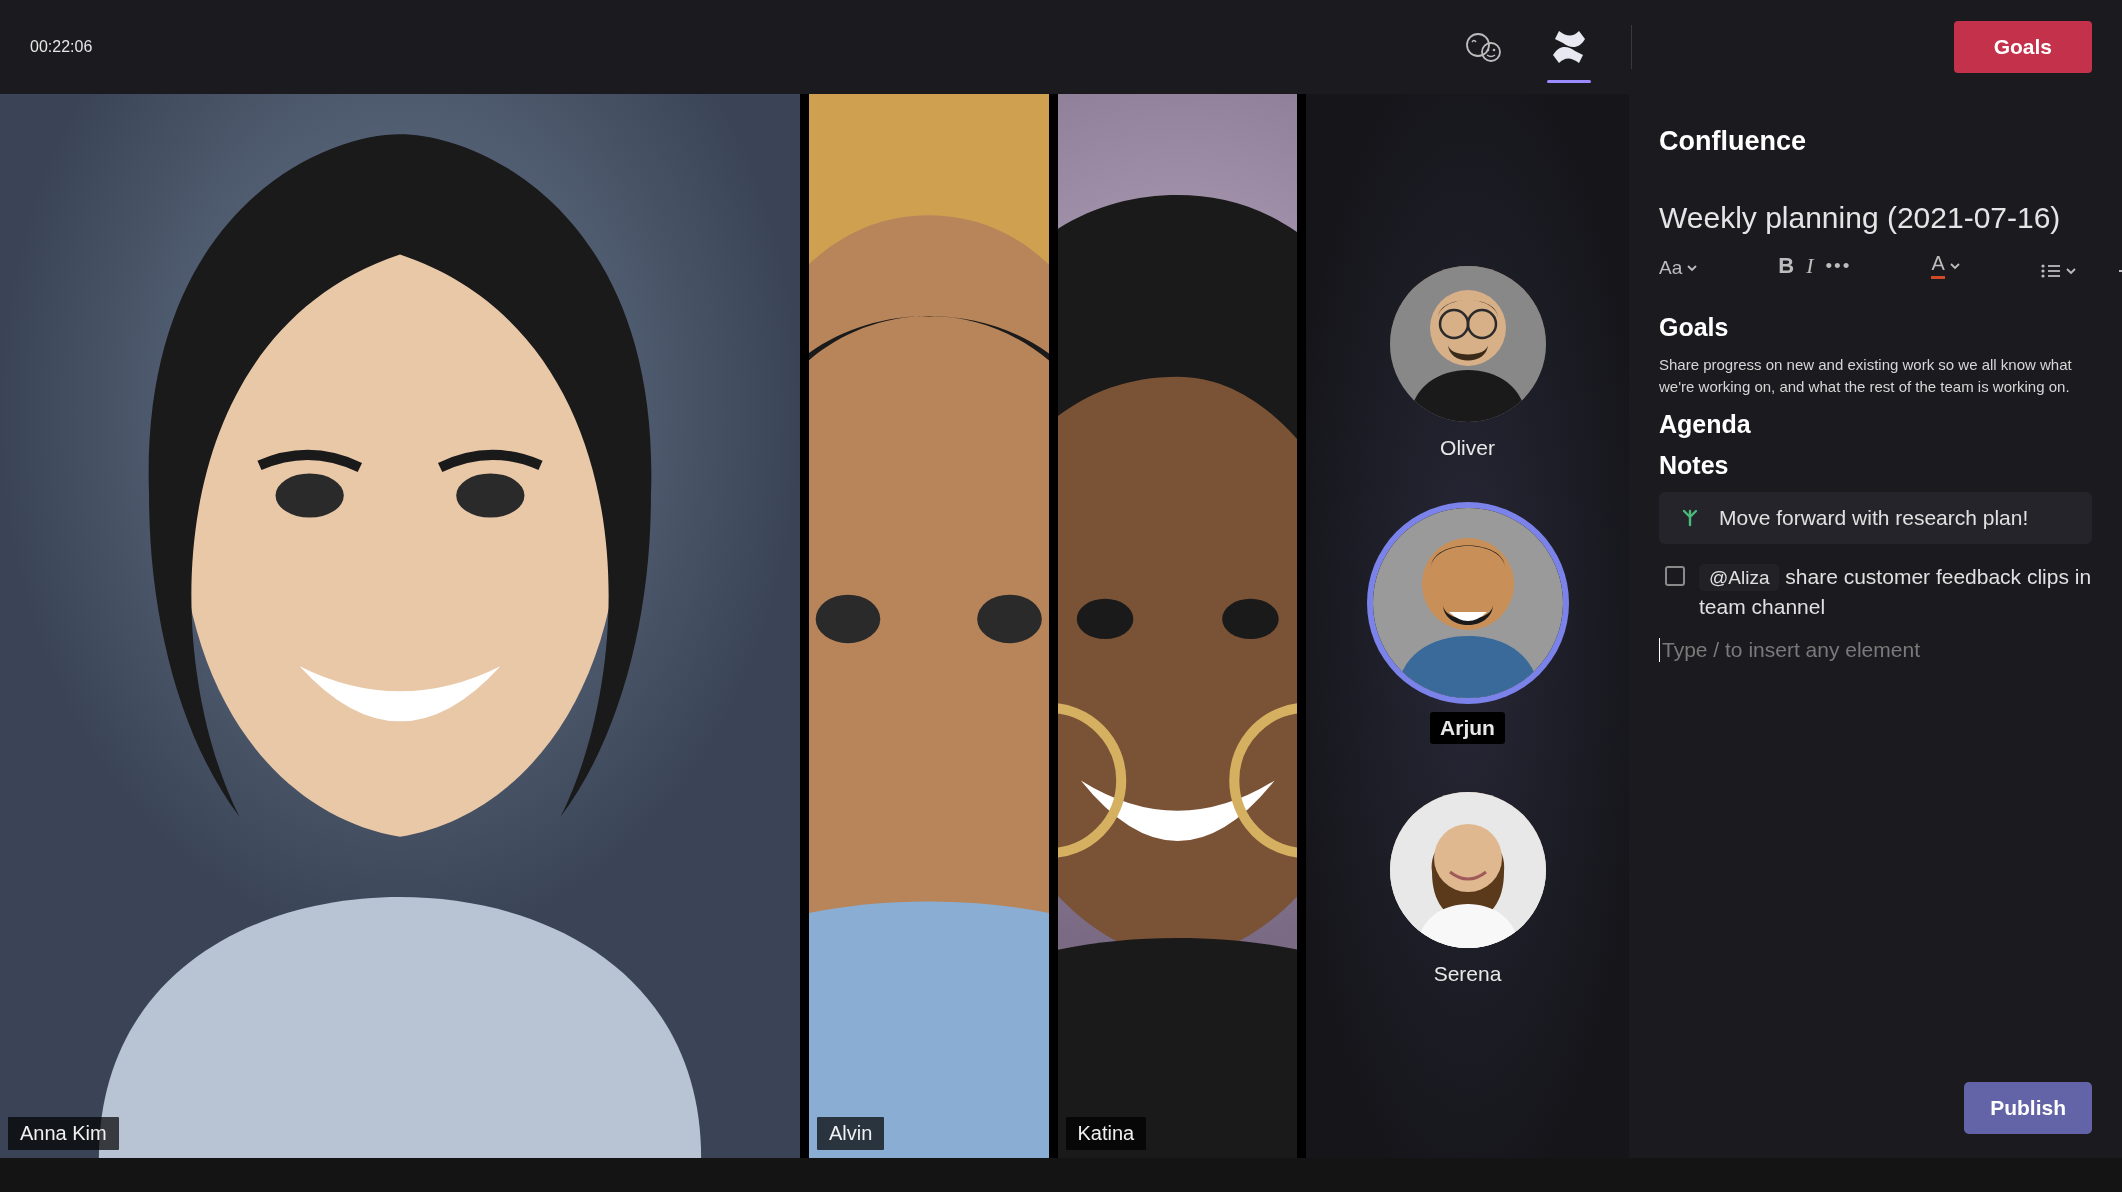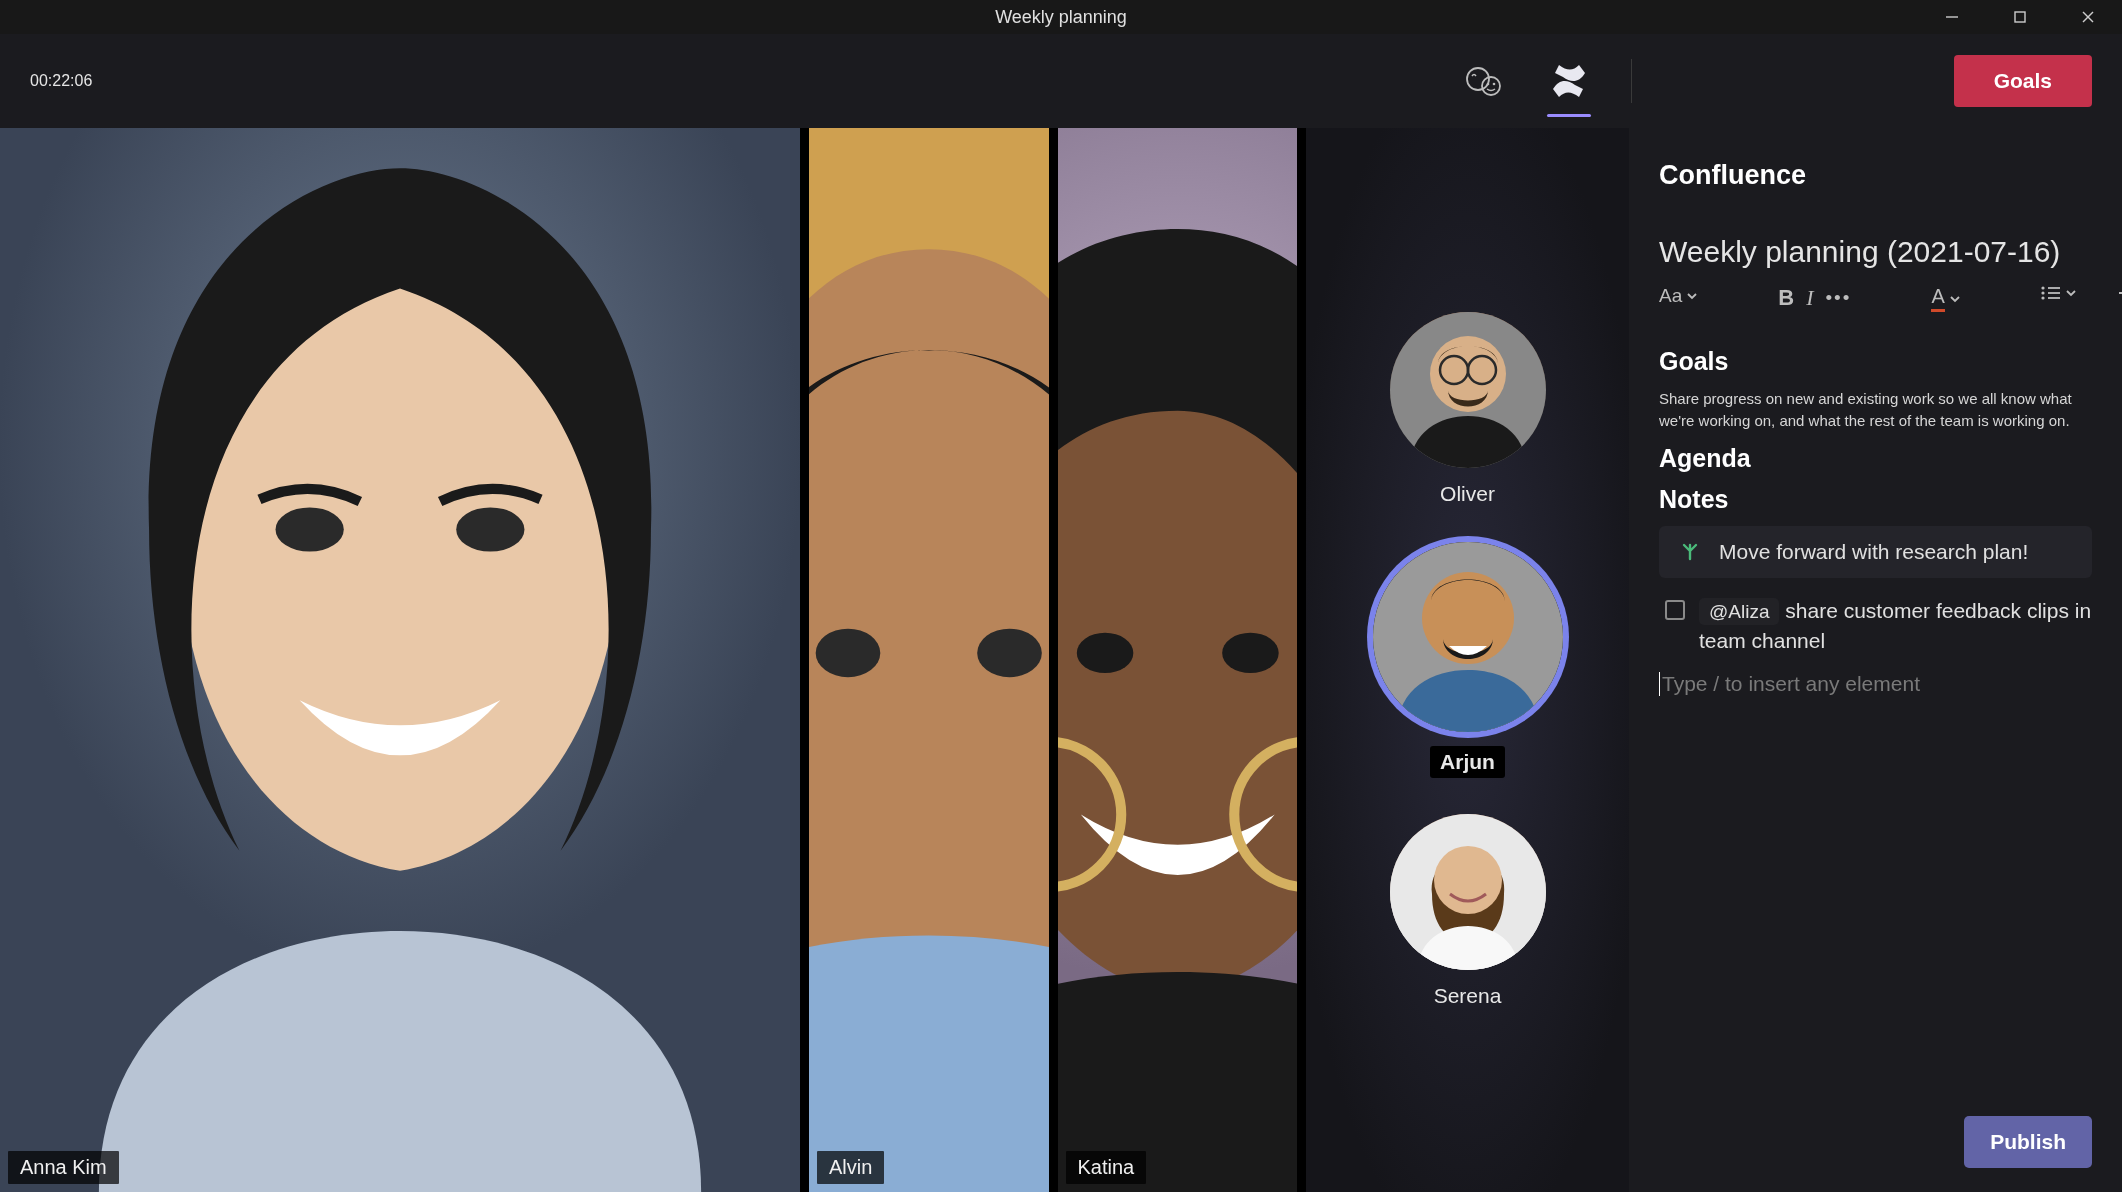--- a/index.html
+++ b/index.html
@@ -26,35 +26,35 @@
   .content { display: flex; height: calc(100% - 34px - 94px); }
   .video-area { flex: 0 0 1620px; display: flex; gap: 9px; padding-top: 0; background: #000; }
   .main-video { position: relative; flex: 0 0 800px; height: 100%; background: linear-gradient(135deg, #c8a884 0%, #4a5568 50%, #9ca8b8 100%); overflow: hidden; }
   .side-videos { flex: 0 0 488px; display: flex; flex-direction: row; gap: 9px; }
   .side-video { flex: 1; position: relative; overflow: hidden; }
   .side-video.alvin { background: linear-gradient(135deg, #d4a855 0%, #b8894a 100%); }
   .side-video.katina { background: linear-gradient(135deg, #b5a8c4 0%, #8a7d9a 100%); }
   .name-tag { position: absolute; bottom: 8px; left: 8px; background: rgba(0,0,0,0.7); padding: 5px 12px; font-size: 20px; color: #f0f0f0; border-radius: 1px; }
 
   
-  .circle-col { flex: 0 0 323px; display: flex; flex-direction: column; align-items: center; justify-content: center; gap: 36px; background: radial-gradient(ellipse at center, #282838 0%, #15151a 80%); }
+  .circle-col { flex: 0 0 323px; display: flex; flex-direction: column; align-items: center; justify-content: center; gap: 48px; background: radial-gradient(ellipse at center, #282838 0%, #15151a 80%); }
   .circle-item { display: flex; flex-direction: column; align-items: center; gap: 14px; }
   .circle-avatar { width: 156px; height: 156px; border-radius: 50%; position: relative; overflow: hidden; }
   .circle-avatar.speaking { box-shadow: 0 0 0 6px #7b83eb; width: 190px; height: 190px; }
   .circle-avatar.oliver { background: radial-gradient(circle at 50% 35%, #e8c9a8 0%, #8a5a3a 45%, #1a1a1a 70%); }
   .circle-avatar.arjun { background: radial-gradient(circle at 50% 38%, #c89868 0%, #3a3a3a 55%, #2a4a6a 75%); }
   .circle-avatar.serena { background: radial-gradient(circle at 50% 35%, #e8c4a8 0%, #8a5a3a 45%, #fafafa 72%); }
   .circle-label { font-size: 21px; color: #e8e8e8; }
   .circle-item.speaking .circle-label { background: #000; padding: 4px 10px; border-radius: 3px; font-weight: 600; }
 
   
   .sidebar { flex: 1; background: #1b1b1f; padding: 32px 30px 24px 30px; display: flex; flex-direction: column; overflow: hidden; position: relative; }
   .sidebar h2 { font-size: 27px; font-weight: 700; margin-bottom: 44px; }
   .page-title-row { font-size: 30px; font-weight: 400; color: #e5e5e5; margin-bottom: 16px; white-space: nowrap; }
-  .fmt-toolbar { display: flex; align-items: flex-start; gap: 40px; color: #bdbdbd; font-size: 19px; margin-bottom: 34px; }
+  .fmt-toolbar { display: flex; align-items: flex-end; gap: 40px; color: #bdbdbd; font-size: 19px; margin-bottom: 34px; }
   .fmt-group { display: flex; align-items: center; gap: 12px; }
   .fmt-btn { cursor: pointer; display: flex; align-items: center; gap: 4px; }
   .fmt-sep { width: 1px; height: 28px; background: #3a3a3a; }
   .sidebar h3 { font-size: 25px; font-weight: 600; margin-bottom: 12px; }
   .para { font-size: 15px; line-height: 1.45; color: #d6d6d6; margin-bottom: 12px; }
   .agenda-list { list-style: disc; padding-left: 36px; margin-bottom: 28px; }
   .agenda-list li { font-size: 21px; line-height: 1.9; color: #e0e0e0; }
   .mention { background: #222226; border-radius: 5px; padding: 3px 10px; font-size: 19px; color: #e0e0e0; margin-left: 8px; }
   .mention.highlight { background: #115ea3; color: #fff; border-radius: 14px; padding: 4px 14px; }
   .action-block { background: #24242a; border-radius: 6px; padding: 14px 20px; display: flex; align-items: center; gap: 18px; font-size: 21px; color: #e0e0e0; margin-bottom: 18px; }
@@ -65,41 +65,20 @@
   .publish-btn { position: absolute; right: 30px; bottom: 24px; background: #6264a7; color: #fff; border: none; font-size: 21px; font-weight: 600; padding: 14px 26px; border-radius: 5px; cursor: pointer; }
 
   
   .person-svg { width: 100%; height: 100%; }
 </style>
 </head>
 <body>
 
 <div class="window" id="app-root" style="transform: scale(1);">
 
-  <div class="titlebar">
-    <span class="titlebar-title">Weekly planning</span>
-    <div class="win-controls">
-      <div class="win-btn">
-        <svg viewBox="0 0 14 14">
-            <line x1="1" y1="7" x2="13" y2="7" stroke="#ccc" stroke-width="1.4"></line>
-          </svg>
-      </div>
-      <div class="win-btn">
-        <svg viewBox="0 0 14 14">
-            <rect x="2" y="2" width="10" height="10" fill="none" stroke="#ccc" stroke-width="1.4"></rect>
-          </svg>
-      </div>
-      <div class="win-btn close">
-        <svg viewBox="0 0 14 14">
-            <line x1="2" y1="2" x2="12" y2="12" stroke="#ccc" stroke-width="1.4"></line>
-            <line x1="12" y1="2" x2="2" y2="12" stroke="#ccc" stroke-width="1.4"></line>
-          </svg>
-      </div>
-    </div>
-  </div>
 
   <div class="toolbar">
     <span class="timer">00:22:06</span>
     <div class="toolbar-center">
       <div class="tool-icon">
         <svg width="40" height="34" viewBox="0 0 40 34">
           <circle cx="13" cy="15" r="11" fill="none" stroke="#bcbcbc" stroke-width="1.8"></circle>
           <path d="M7 12 Q9 9 11 12" fill="none" stroke="#bcbcbc" stroke-width="1.5"></path>
           <circle cx="26" cy="22" r="9" fill="none" stroke="#bcbcbc" stroke-width="1.8"></circle>
           <circle cx="23" cy="20" r="1.3" fill="#bcbcbc"></circle>

